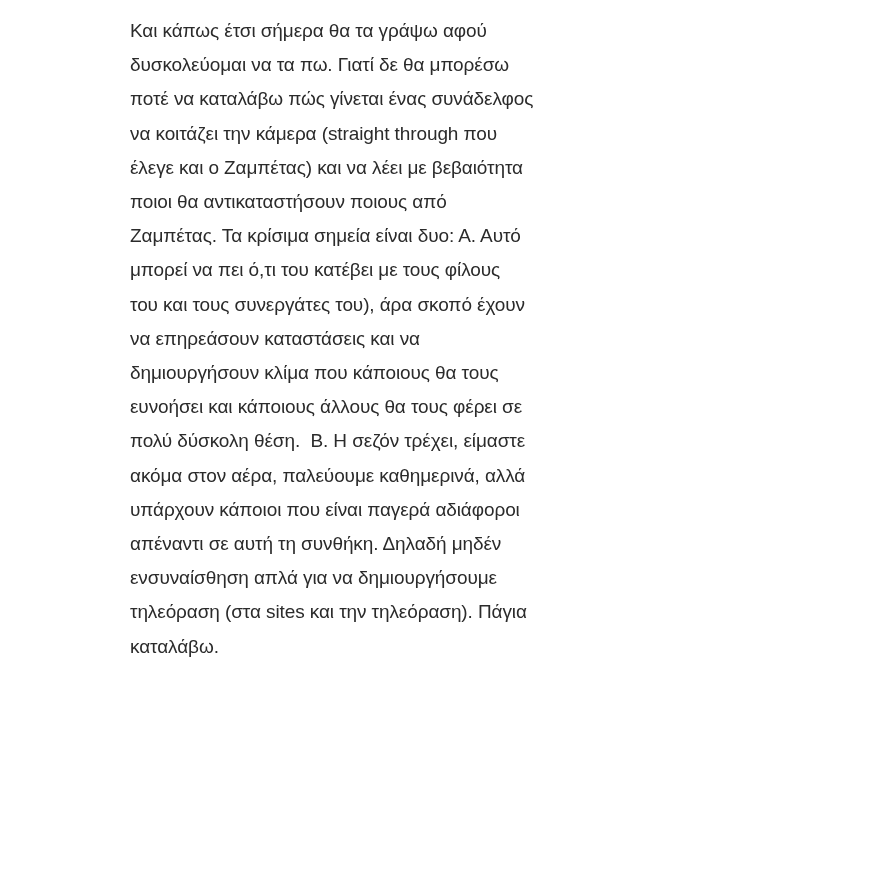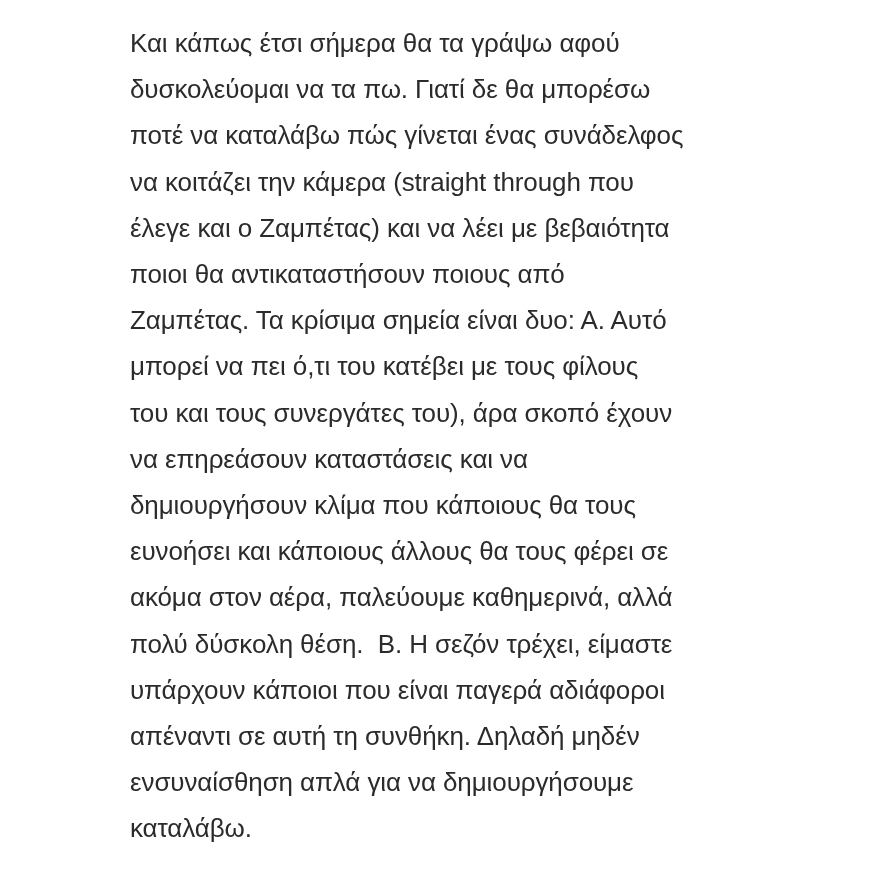--- a/index.html
+++ b/index.html
@@ -14,43 +14,43 @@
       position: relative;
     }
     .doc {
       position: absolute;
       left: 130px;
       top: 14px;
       width: 640px;
     }
     .line {
       font-family: "Liberation Sans", "DejaVu Sans", sans-serif;
-      font-size: 26px;
+      font-size: 19px;
       line-height: 34.2px;
       color: #2b2b2b;
       white-space: nowrap;
       letter-spacing: -0.1px;
-      margin-top: 12px;
     }
   </style>
 </head>
 <body>
 
 <div class="doc">
   <div class="line">Και κάπως έτσι σήμερα θα τα γράψω αφού</div>
   <div class="line">δυσκολεύομαι να τα πω. Γιατί δε θα μπορέσω</div>
   <div class="line">ποτέ να καταλάβω πώς γίνεται ένας συνάδελφος</div>
   <div class="line">να κοιτάζει την κάμερα (straight through που</div>
   <div class="line">έλεγε και ο Ζαμπέτας) και να λέει με βεβαιότητα</div>
   <div class="line">ποιοι θα αντικαταστήσουν ποιους από</div>
   <div class="line">Ζαμπέτας. Τα κρίσιμα σημεία είναι δυο: Α. Αυτό</div>
   <div class="line">μπορεί να πει ό,τι του κατέβει με τους φίλους</div>
   <div class="line">του και τους συνεργάτες του), άρα σκοπό έχουν</div>
   <div class="line">να επηρεάσουν καταστάσεις και να</div>
   <div class="line">δημιουργήσουν κλίμα που κάποιους θα τους</div>
   <div class="line">ευνοήσει και κάποιους άλλους θα τους φέρει σε</div>
+  <div class="line" style="white-space: pre;">πολύ δύσκολη θέση.  Β. Η σεζόν τρέχει, είμαστε</div>
   <div class="line">ακόμα στον αέρα, παλεύουμε καθημερινά, αλλά</div>
-  <div class="line" style="white-space: pre;">πολύ δύσκολη θέση.  Β. Η σεζόν τρέχει, είμαστε</div>
   <div class="line">υπάρχουν κάποιοι που είναι παγερά αδιάφοροι</div>
   <div class="line">απέναντι σε αυτή τη συνθήκη. Δηλαδή μηδέν</div>
   <div class="line">ενσυναίσθηση απλά για να δημιουργήσουμε</div>
+  <div class="line">τηλεόραση (στα sites και την τηλεόραση). Πάγια</div>
   <div class="line">καταλάβω.</div>
 </div>
 
 </body></html>

